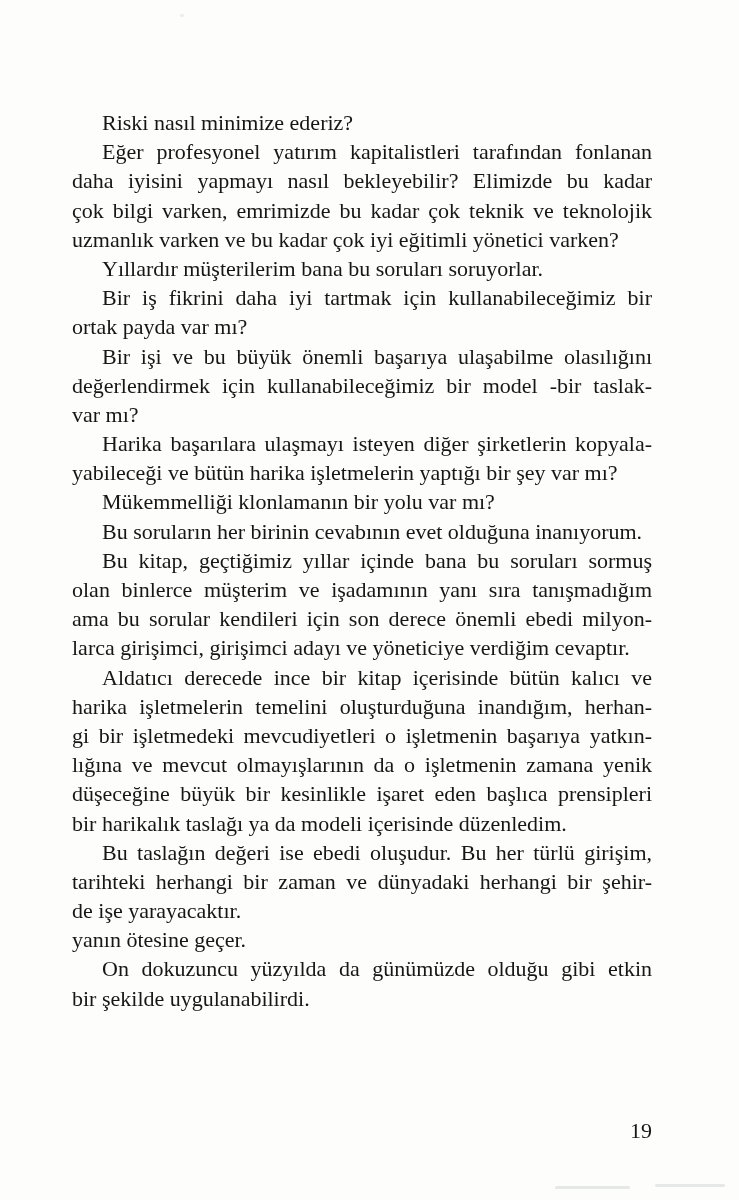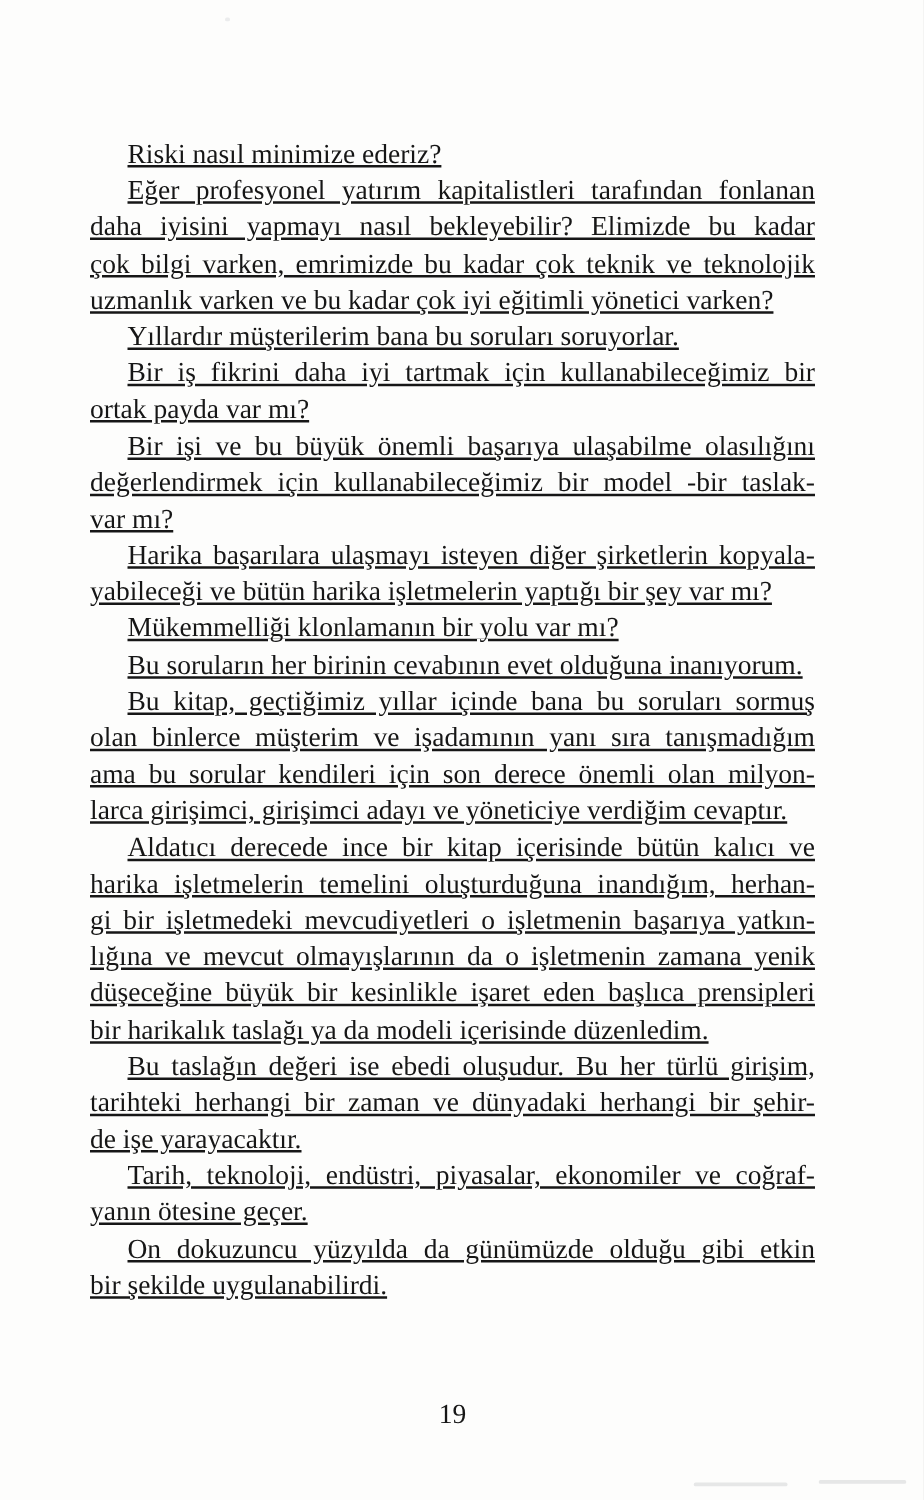--- a/index.html
+++ b/index.html
@@ -21,42 +21,41 @@
     position: absolute;
     top: 108px;
     left: 72px;
     width: 580px;
     font-size: 22px;
     line-height: 29.2px;
   }
   .para {
     margin: 0;
     padding: 0;
-    text-decoration: underline;
   }
   .line {
     display: block;
     text-align: justify;
     text-align-last: justify;
     white-space: normal;
     overflow: hidden;
     height: 29.2px;
   }
   .line.first {
     text-indent: 30px;
   }
   .line.last {
     text-align-last: left;
   }
   .page-number {
     position: absolute;
     top: 1116px;
     left: 72px;
     width: 580px;
-    text-align: center;
+    text-align: right;
     font-size: 22px;
     line-height: 29.2px;
   }
   
   .artifact {
     position: absolute;
     background: #b9bcc0;
     opacity: 0.35;
     border-radius: 2px;
   }
@@ -106,41 +105,40 @@
       <span class="line first last">Mükemmelliği klonlamanın bir yolu var mı?</span>
     </p>
 
     <p class="para">
       <span class="line first last">Bu soruların her birinin cevabının evet olduğuna inanıyorum.</span>
     </p>
 
     <p class="para">
       <span class="line first">Bu kitap, geçtiğimiz yıllar içinde bana bu soruları sormuş</span>
       <span class="line">olan binlerce müşterim ve işadamının yanı sıra tanışmadığım</span>
-      <span class="line">ama bu sorular kendileri için son derece önemli olan milyon-</span>
+      <span class="line">ama bu sorular kendileri için son derece önemli ebedi milyon-</span>
       <span class="line last">larca girişimci, girişimci adayı ve yöneticiye verdiğim cevaptır.</span>
     </p>
 
     <p class="para">
       <span class="line first">Aldatıcı derecede ince bir kitap içerisinde bütün kalıcı ve</span>
       <span class="line">harika işletmelerin temelini oluşturduğuna inandığım, herhan-</span>
       <span class="line">gi bir işletmedeki mevcudiyetleri o işletmenin başarıya yatkın-</span>
       <span class="line">lığına ve mevcut olmayışlarının da o işletmenin zamana yenik</span>
       <span class="line">düşeceğine büyük bir kesinlikle işaret eden başlıca prensipleri</span>
       <span class="line last">bir harikalık taslağı ya da modeli içerisinde düzenledim.</span>
     </p>
 
     <p class="para">
       <span class="line first">Bu taslağın değeri ise ebedi oluşudur. Bu her türlü girişim,</span>
       <span class="line">tarihteki herhangi bir zaman ve dünyadaki herhangi bir şehir-</span>
       <span class="line last">de işe yarayacaktır.</span>
     </p>
 
     <p class="para">
-      <span class="line first">Tarih, teknoloji, endüstri, piyasalar, ekonomiler ve coğraf-</span>
       <span class="line last">yanın ötesine geçer.</span>
     </p>
 
     <p class="para">
       <span class="line first">On dokuzuncu yüzyılda da günümüzde olduğu gibi etkin</span>
       <span class="line last">bir şekilde uygulanabilirdi.</span>
     </p>
 
   </div>
 

